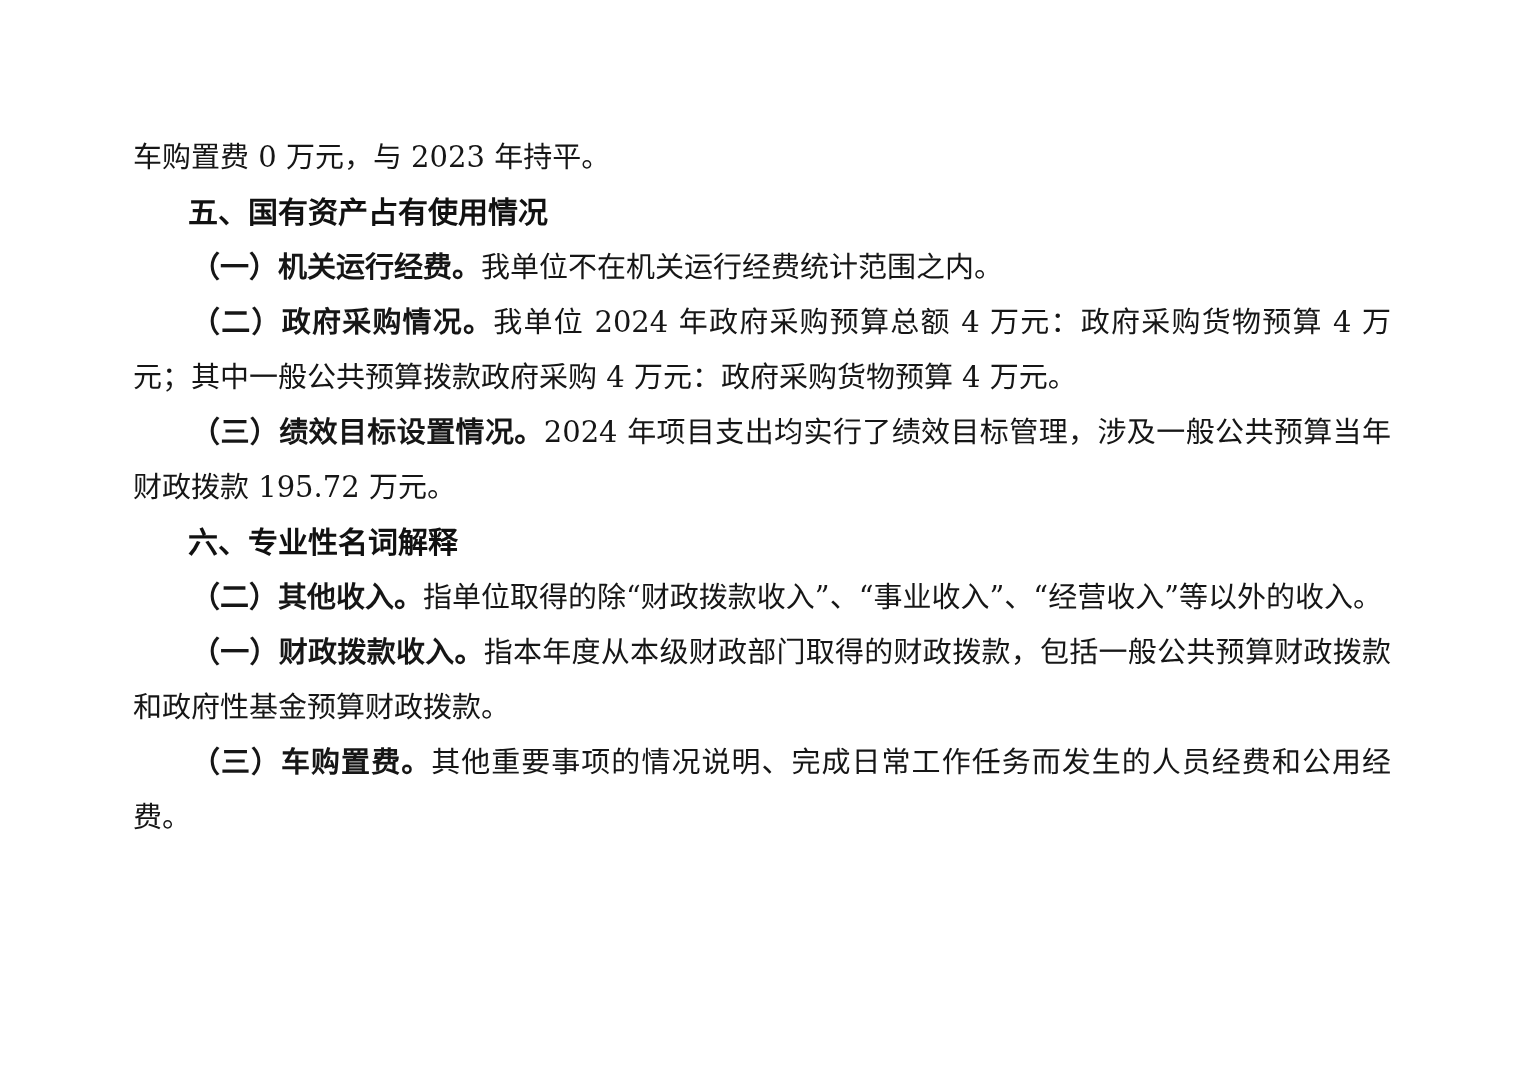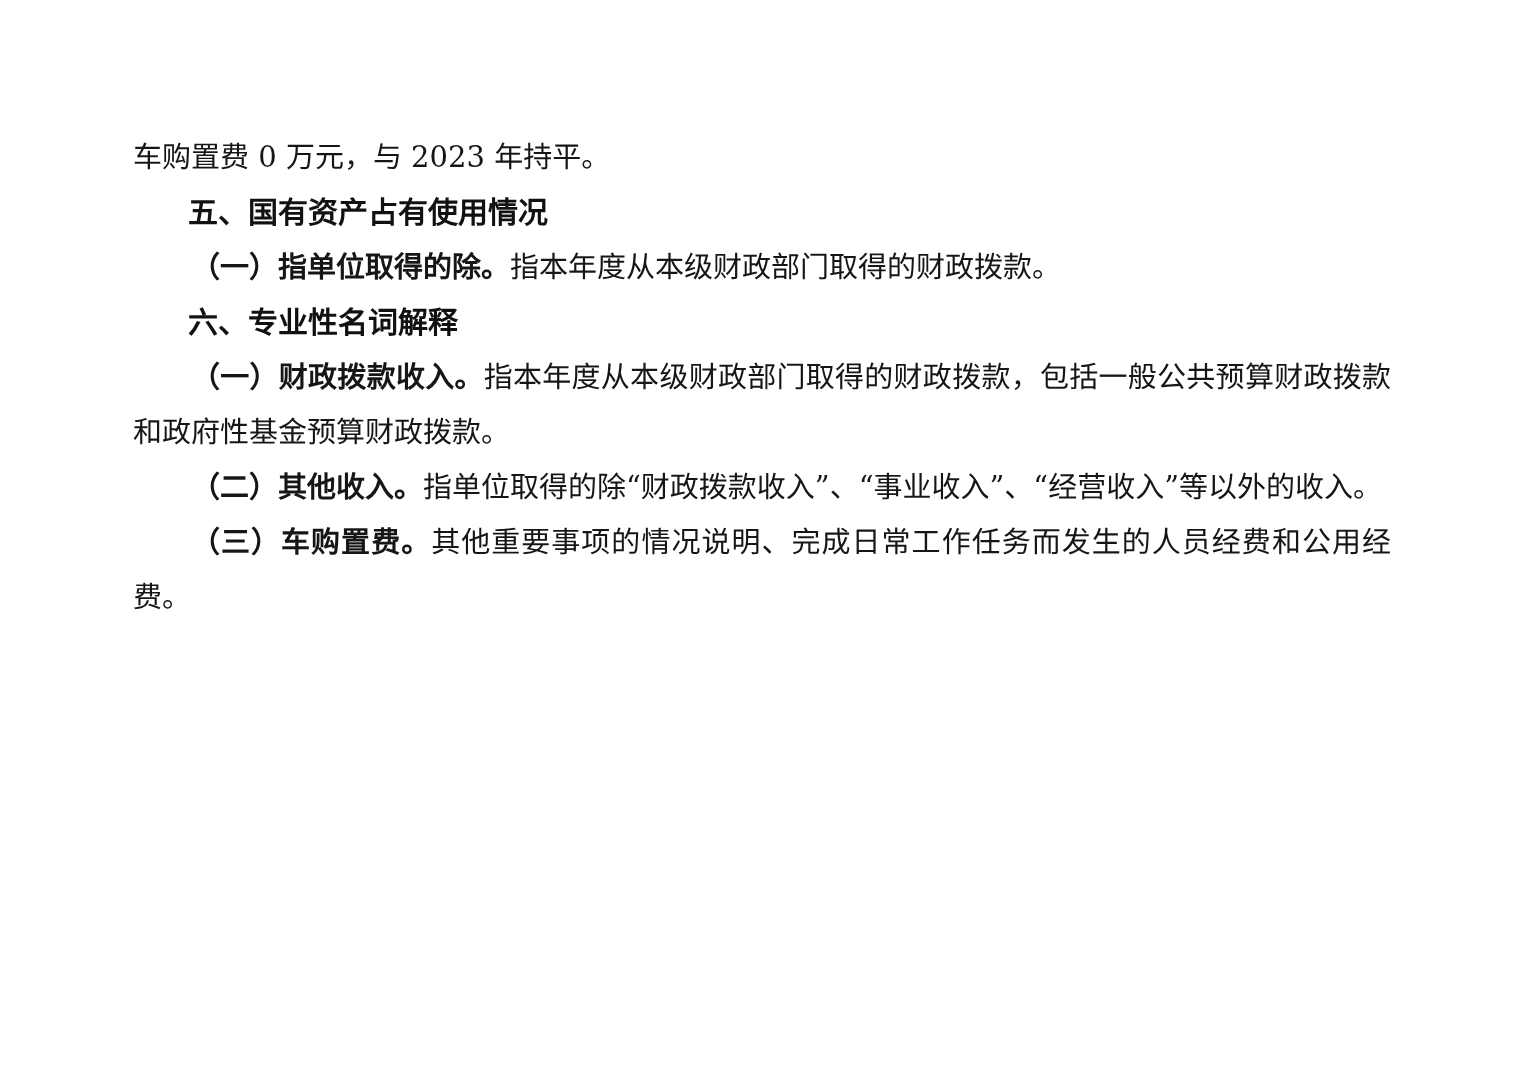--- a/index.html
+++ b/index.html
@@ -46,19 +46,21 @@
     font-weight: 700;
   }
 </style>
 </head>
 <body>
 
 <main class="page">
   <section class="text-block" id="doc-body">
       <p class="para"><span>车购置费 0 万元，与 2023 年持平。</span></p>
       <p class="heading">五、国有资产占有使用情况</p>
-      <p class="para indent"><b class="lead">（一）指单位取得的除。</b><span>指本年度从本级财政部门取得的财政拨款。</span></p>
+      <p class="para indent"><b class="lead">（一）机关运行经费。</b><span>我单位不在机关运行经费统计范围之内。</span></p>
+      <p class="para indent"><b class="lead">（二）政府采购情况。</b><span>我单位 2024 年政府采购预算总额 4 万元：政府采购货物预算 4 万元；其中一般公共预算拨款政府采购 4 万元：政府采购货物预算 4 万元。</span></p>
+      <p class="para indent"><b class="lead">（三）绩效目标设置情况。</b><span>2024 年项目支出均实行了绩效目标管理，涉及一般公共预算当年财政拨款 195.72 万元。</span></p>
       <p class="heading">六、专业性名词解释</p>
+      <p class="para indent"><b class="lead">（二）其他收入。</b><span>指单位取得的除“财政拨款收入”、“事业收入”、“经营收入”等以外的收入。</span></p>
       <p class="para indent"><b class="lead">（一）财政拨款收入。</b><span>指本年度从本级财政部门取得的财政拨款，包括一般公共预算财政拨款和政府性基金预算财政拨款。</span></p>
-      <p class="para indent"><b class="lead">（二）其他收入。</b><span>指单位取得的除“财政拨款收入”、“事业收入”、“经营收入”等以外的收入。</span></p>
       <p class="para indent"><b class="lead">（三）车购置费。</b><span>其他重要事项的情况说明、完成日常工作任务而发生的人员经费和公用经费。</span></p>
     </section>
 </main>
 
 </body></html>

